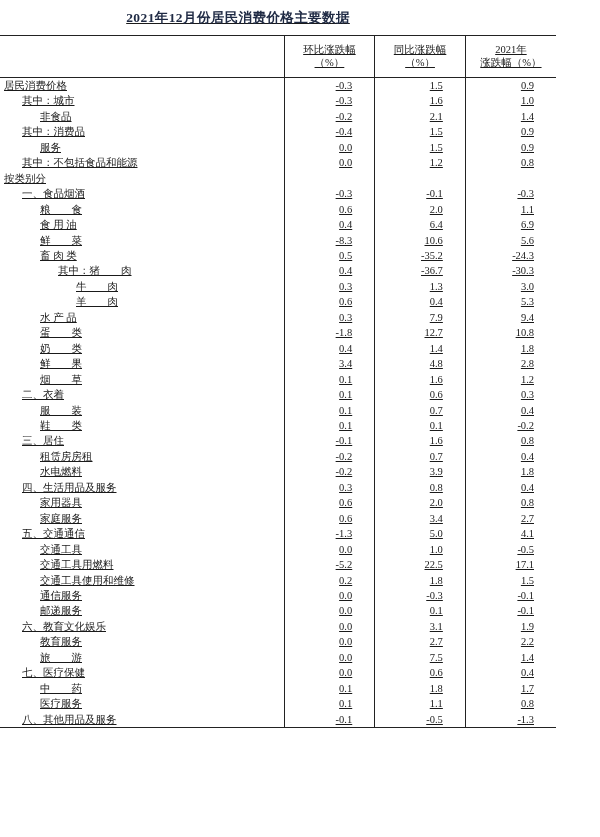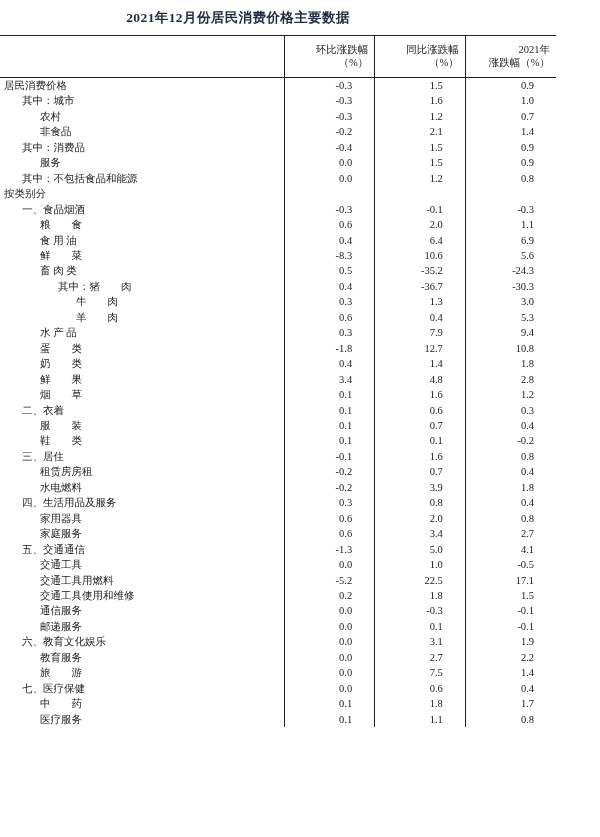--- a/index.html
+++ b/index.html
@@ -13,20 +13,21 @@
     font-family: "Liberation Serif", "DejaVu Serif", serif;
     color: #1a1a1a;
     overflow: hidden;
   }
   .page {
     position: relative;
     width: 476px;
     height: 837px;
     box-sizing: border-box;
     padding: 0;
+    text-decoration: underline;
   }
   .title {
     text-align: center;
     font-size: 13.5px;
     font-weight: bold;
     color: #1f2a44;
     padding-top: 9px;
     padding-bottom: 8px;
     letter-spacing: 0.4px;
   }
@@ -46,21 +47,21 @@
     font-size: 10.5px;
     padding: 3px 6px 4px 6px;
     vertical-align: middle;
     height: 34px;
   }
   .hdr-row th.labelcell {
     border-right: none;
     text-align: left;
   }
   .hdr-row th.numcell {
-    text-align: right;
+    text-align: center;
     border-left: 1px solid #222;
   }
   .hdr-line1 { display: block; line-height: 1.25; }
   .hdr-line2 { display: block; line-height: 1.25; }
   tbody td {
     padding: 0px 6px 0px 6px;
     height: 15.45px;
     line-height: 15.45px;
     vertical-align: middle;
     white-space: nowrap;
@@ -123,26 +124,20 @@
           <td class="numcell">1.5</td>
           <td class="numcell">0.9</td>
         </tr>
         <tr>
           <td class="labelcell i1">其中：城市</td>
           <td class="numcell">-0.3</td>
           <td class="numcell">1.6</td>
           <td class="numcell">1.0</td>
         </tr>
         <tr>
-          <td class="labelcell i2">农村</td>
-          <td class="numcell">-0.3</td>
-          <td class="numcell">1.2</td>
-          <td class="numcell">0.7</td>
-        </tr>
-        <tr>
           <td class="labelcell i2">非食品</td>
           <td class="numcell">-0.2</td>
           <td class="numcell">2.1</td>
           <td class="numcell">1.4</td>
         </tr>
         <tr>
           <td class="labelcell i1">其中：消费品</td>
           <td class="numcell">-0.4</td>
           <td class="numcell">1.5</td>
           <td class="numcell">0.9</td>
@@ -362,16 +357,22 @@
           <td class="numcell">0.1</td>
           <td class="numcell">1.8</td>
           <td class="numcell">1.7</td>
         </tr>
         <tr>
           <td class="labelcell i2">医疗服务</td>
           <td class="numcell">0.1</td>
           <td class="numcell">1.1</td>
           <td class="numcell">0.8</td>
         </tr>
+        <tr class="lastrow">
+          <td class="labelcell i1">八、其他用品及服务</td>
+          <td class="numcell">-0.1</td>
+          <td class="numcell">-0.5</td>
+          <td class="numcell">-1.3</td>
+        </tr>
       </tbody>
   </table>
 
 </div>
 
 </body></html>

